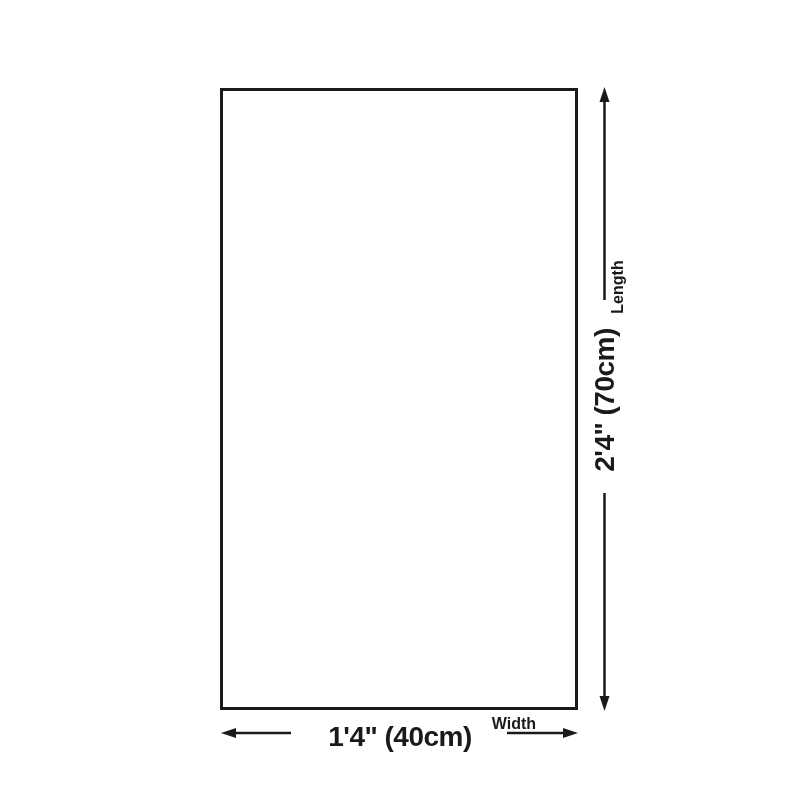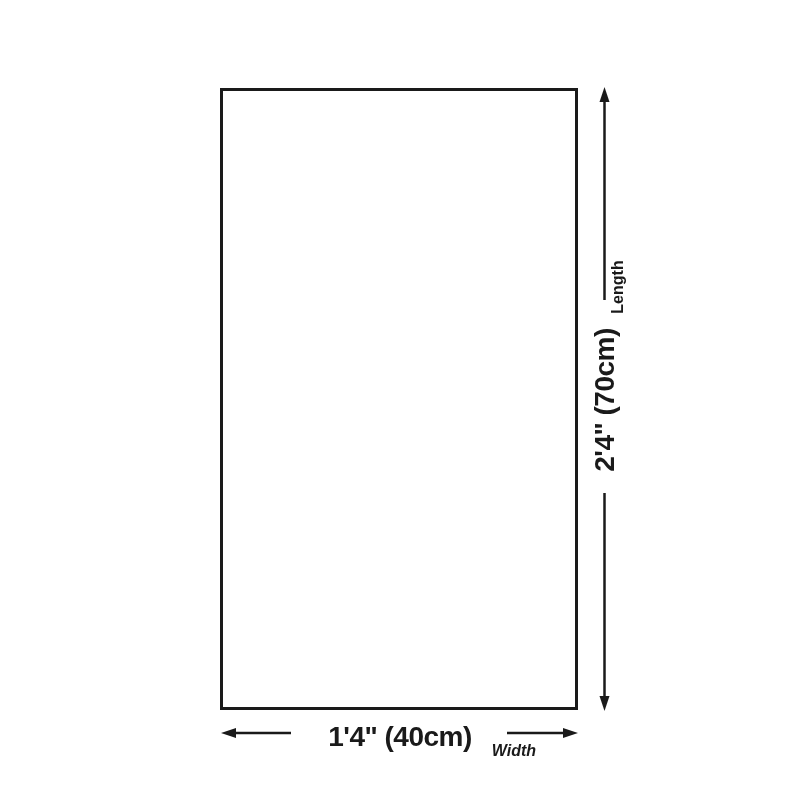--- a/index.html
+++ b/index.html
@@ -45,21 +45,21 @@
   }
   .dim-label {
     font-size: 16px;
   }
   .rot {
     transform: translate(-50%, -50%) rotate(-90deg);
   }
   .length-value { left: 605px; top: 400px; }
   .length-label { left: 618px; top: 287px; }
   .width-value  { left: 400px; top: 737px; }
-  .width-label  { left: 514px; top: 751px; font-style: italic; }
+  .width-label  { left: 514px; top: 724px; }
 </style>
 </head>
 <body>
 
 <div class="canvas">
 
   <div class="product-rect"></div>
 
   <svg class="overlay" width="800" height="800" viewBox="0 0 800 800">
     <g>

